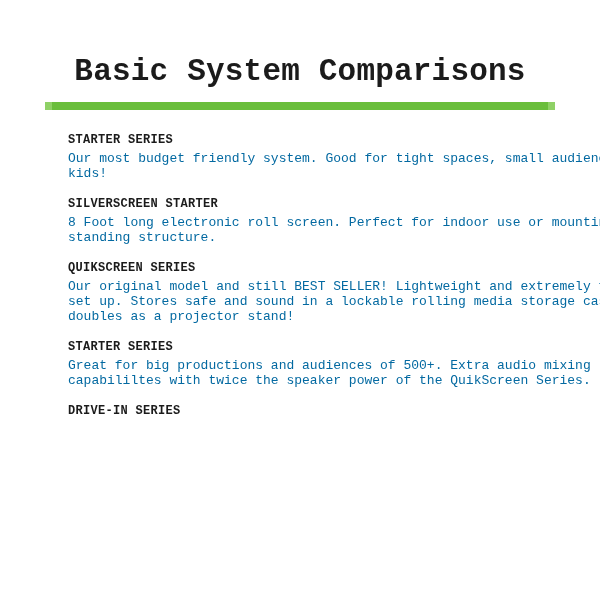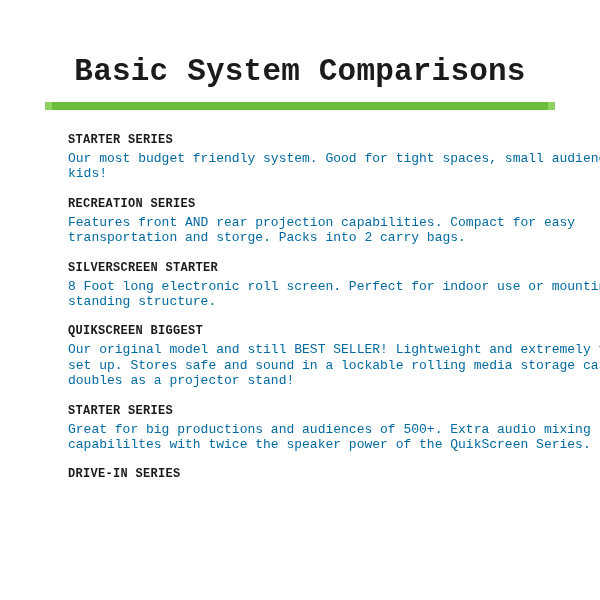--- a/index.html
+++ b/index.html
@@ -63,34 +63,29 @@
 <div class="page">
   <h1 class="title">Basic System Comparisons</h1>
   <div class="divider" style="background: linear-gradient(to right, rgb(143, 209, 102) 0px, rgb(143, 209, 102) 7px, rgb(106, 190, 60) 7px, rgb(106, 190, 60) 503px, rgb(143, 209, 102) 503px, rgb(143, 209, 102) 510px);"></div>
   <div class="content">
   <div class="series-section">
     <h2 class="series-heading">STARTER SERIES</h2>
     <p class="series-description">Our most budget friendly system. Good for tight spaces, small audiences, and
 kids!</p>
   </div>
 
-  <div class="series-section">
-    <h2 class="series-heading">RECREATION SERIES</h2>
-    <p class="series-description">Features front AND rear projection capabilities. Compact for easy
-transportation and storge. Packs into 2 carry bags.</p>
-  </div>
 
   <div class="series-section">
     <h2 class="series-heading">SILVERSCREEN STARTER</h2>
     <p class="series-description">8 Foot long electronic roll screen. Perfect for indoor use or mounting to a
 standing structure.</p>
   </div>
 
   <div class="series-section">
-    <h2 class="series-heading">QUIKSCREEN BIGGEST</h2>
+    <h2 class="series-heading">QUIKSCREEN SERIES</h2>
     <p class="series-description">Our original model and still BEST SELLER! Lightweight and extremely fast to
 set up. Stores safe and sound in a lockable rolling media storage case that
 doubles as a projector stand!</p>
   </div>
 
   <div class="series-section">
     <h2 class="series-heading">STARTER SERIES</h2>
     <p class="series-description">Great for big productions and audiences of 500+. Extra audio mixing
 capabililtes with twice the speaker power of the QuikScreen Series.</p>
   </div>

